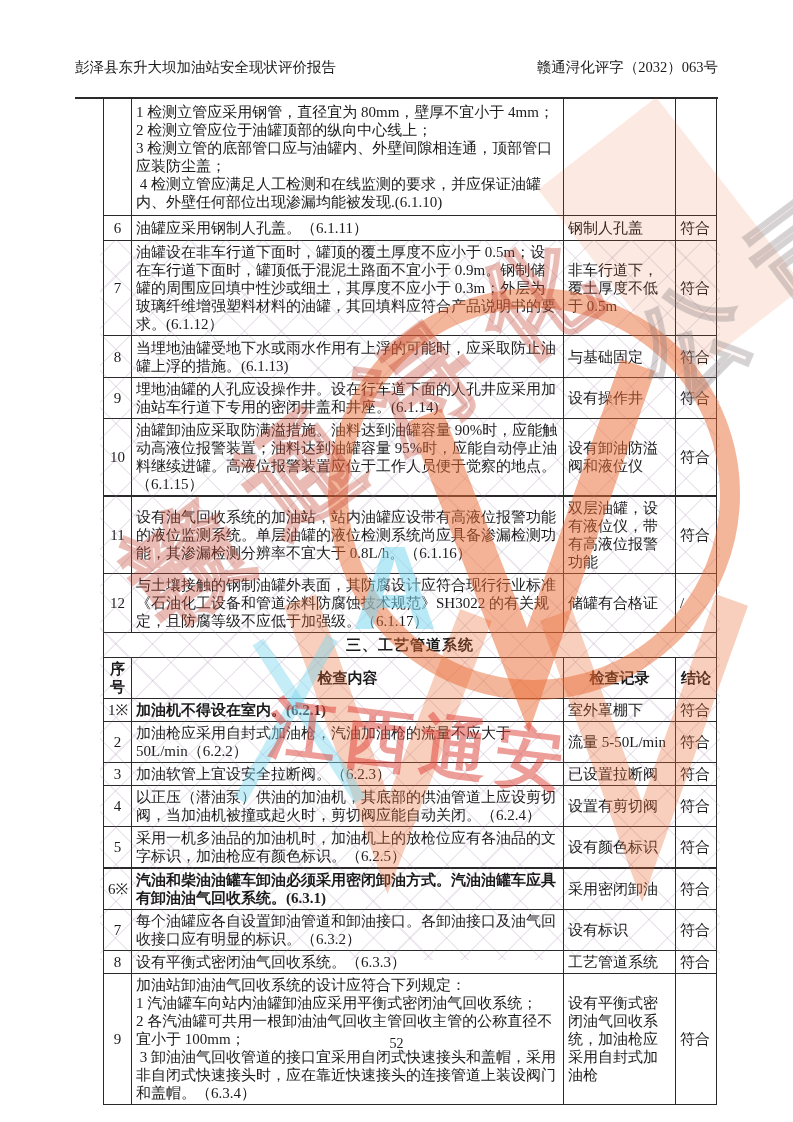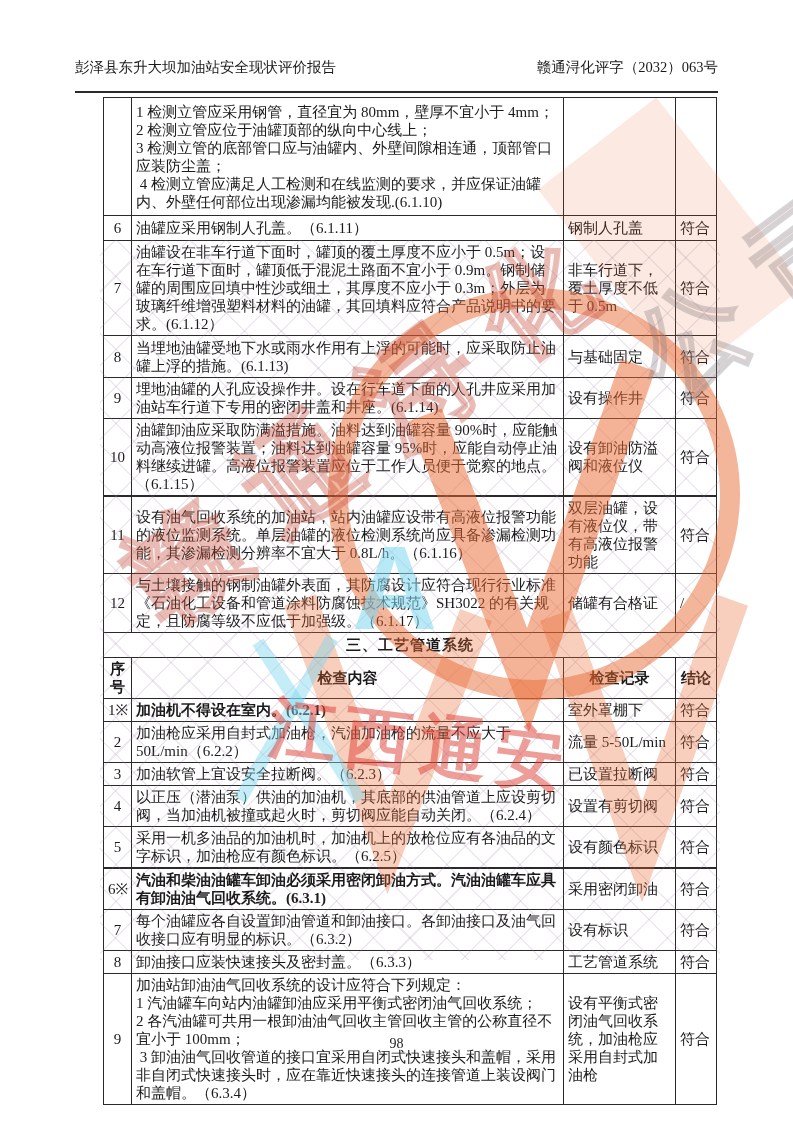--- a/index.html
+++ b/index.html
@@ -10,21 +10,21 @@
     overflow:hidden;
     font-family:"Liberation Serif","DejaVu Serif",serif;
     color:#1a1a1a;
   }
   
   .runhead{
     position:absolute;left:75px;top:58px;width:643px;
     display:flex;justify-content:space-between;align-items:flex-end;
     font-size:14.5px;
     border-bottom:2px solid #2a2a2a;
-    padding-bottom:14px;
+    padding-bottom:20px;
   }
   
   .tblwrap{position:absolute;left:103px;top:97px;width:615px;}
   table.doc{
     border-collapse:collapse;table-layout:fixed;width:613px;
     font-size:15px;line-height:18px;
   }
   table.doc td{
     border:1px solid #2a2a2a;
     padding:2px 4px;
@@ -205,38 +205,38 @@
             <td class="c-result">符合</td>
           </tr>
           <tr style="height: 41px;">
             <td class="c-no">7</td>
             <td class="c-content">每个油罐应各自设置卸油管道和卸油接口。各卸油接口及油气回收接口应有明显的标识。（6.3.2）</td>
             <td class="c-record">设有标识</td>
             <td class="c-result">符合</td>
           </tr>
           <tr style="height: 20px;">
             <td class="c-no">8</td>
-            <td class="c-content">卸油接口应装快速接头及密封盖。（6.3.3）</td>
+            <td class="c-content">设有平衡式密闭油气回收系统。（6.3.3）</td>
             <td class="c-record">工艺管道系统</td>
             <td class="c-result">符合</td>
           </tr>
           <tr>
             <td class="c-no">9</td>
             <td class="c-content">加油站卸油油气回收系统的设计应符合下列规定：
 1 汽油罐车向站内油罐卸油应采用平衡式密闭油气回收系统；
 2 各汽油罐可共用一根卸油油气回收主管回收主管的公称直径不宜小于 100mm；
  3 卸油油气回收管道的接口宜采用自闭式快速接头和盖帽，采用非自闭式快速接头时，应在靠近快速接头的连接管道上装设阀门和盖帽。（6.3.4）</td>
             <td class="c-record">设有平衡式密闭油气回收系统，加油枪应采用自封式加油枪</td>
             <td class="c-result">符合</td>
           </tr>
         </tbody>
     </table>
   </div>
 
-  <div class="pageno">98</div>
+  <div class="pageno">52</div>
 
   <div class="wm">
     <div class="wm-hatch"></div>
     <div class="wm-band"></div>
     <div class="wm-ring"></div>
     <svg width="793" height="1122" style="position:absolute;left:0;top:0">
       <polyline points="425,415 528,680 638,365" fill="none" stroke="rgba(233,103,47,0.5)" stroke-width="36"></polyline>
       <polyline points="300,600 388,845 476,615" fill="none" stroke="rgba(233,103,47,0.32)" stroke-width="34"></polyline>
       <polyline points="556,615 642,852 732,600" fill="none" stroke="rgba(233,103,47,0.32)" stroke-width="34"></polyline>
       <line x1="240" y1="800" x2="332" y2="638" stroke="rgba(126,215,240,0.45)" stroke-width="13"></line>

